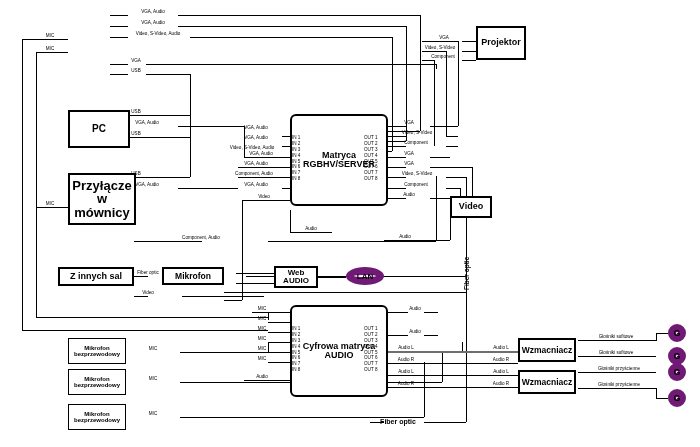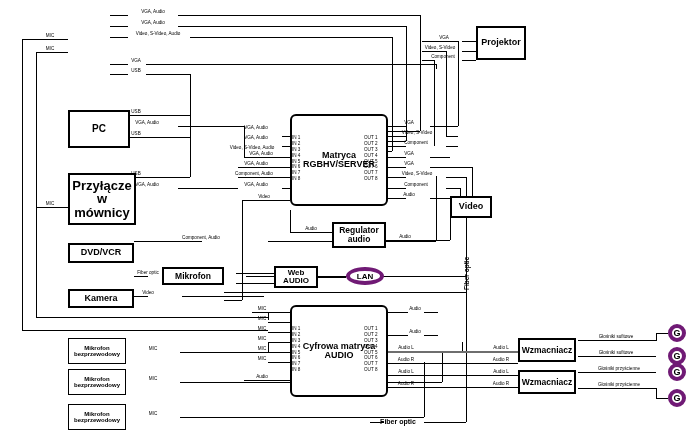--- a/index.html
+++ b/index.html
@@ -3,21 +3,21 @@
 <meta charset="utf-8">
 <title>AV System Diagram</title>
 <style>
   html,body{margin:0;padding:0;background:#ffffff;}
   body{font-family:"Liberation Sans",sans-serif;}
   #stage{position:relative;width:700px;height:447px;background:#fff;overflow:hidden;}
   .box{position:absolute;box-sizing:border-box;border:2px solid #000;background:#fff;
        display:flex;align-items:center;justify-content:center;text-align:center;
        font-weight:bold;line-height:1.05;color:#000;}
   .box.thin{border-width:1.5px;}
-  .ell{position:absolute;box-sizing:border-box;border:4px solid #701a75;background:#fff;
+  .ell{position:absolute;box-sizing:border-box;border:8px solid #701a75;background:#fff;
        border-radius:50%;display:flex;align-items:center;justify-content:center;
        font-weight:bold;text-align:center;color:#000;}
   .lbl{position:absolute;color:#000;white-space:nowrap;line-height:1;}
   .lbl.ctr{transform:translateX(-50%);}
   .vlbl{position:absolute;color:#000;white-space:nowrap;font-weight:bold;
         transform-origin:0 0;transform:rotate(-90deg);}
   .h{position:absolute;background:#000;height:1px;}
   .v{position:absolute;background:#000;width:1px;}
   .h.g{background:#6e6e6e;}
   .port{position:absolute;color:#000;white-space:nowrap;line-height:1.28;}
@@ -188,49 +188,43 @@
 
 
   <div class="box" style="left:68px;top:110px;width:62px;height:38px;font-size:10px;">
     <span>PC</span>
   </div>
 
   <div class="box" style="left:68px;top:173px;width:68px;height:52px;font-size:13px;">
     <span>Przyłącze w mównicy</span>
   </div>
 
-  <div class="box" style="left:68px;top:243px;width:66px;height:20px;font-size:9px;">
-    <span>DVD/VCR</span>
-  </div>
-
-
-  <div class="box" style="left:68px;top:289px;width:66px;height:19px;font-size:9px;">
-    <span>Kamera</span>
-  </div>
+
+  <div class="box" style="left:58px;top:267px;width:76px;height:19px;font-size:9px;">
+    <span>Z innych sal</span>
+  </div>
+
 
   <div class="box" style="left:162px;top:267px;width:62px;height:18px;font-size:8.5px;">
     <span>Mikrofon</span>
   </div>
 
 
   <div class="box" style="left:274px;top:266px;width:44px;height:22px;font-size:8px;">
     <span>Web AUDIO</span>
   </div>
 
   <div class="ell" style="left:346px;top:267px;width:38px;height:18px;font-size:8px;">
     <span>LAN</span>
   </div>
 
   <div class="box" style="left:290px;top:114px;width:98px;height:92px;font-size:9px;border-radius:6px;">
     <span>Matryca RGBHV/SERVER</span>
   </div>
 
-  <div class="box" style="left:332px;top:222px;width:54px;height:26px;font-size:8.5px;">
-    <span>Regulator audio</span>
-  </div>
 
   <div class="box" style="left:450px;top:196px;width:42px;height:22px;font-size:9px;">
     <span>Video</span>
   </div>
 
   <div class="box" style="left:476px;top:26px;width:50px;height:34px;font-size:9px;">
     <span>Projektor</span>
   </div>
 
   <div class="box" style="left:290px;top:305px;width:98px;height:92px;font-size:9px;border-radius:6px;">

